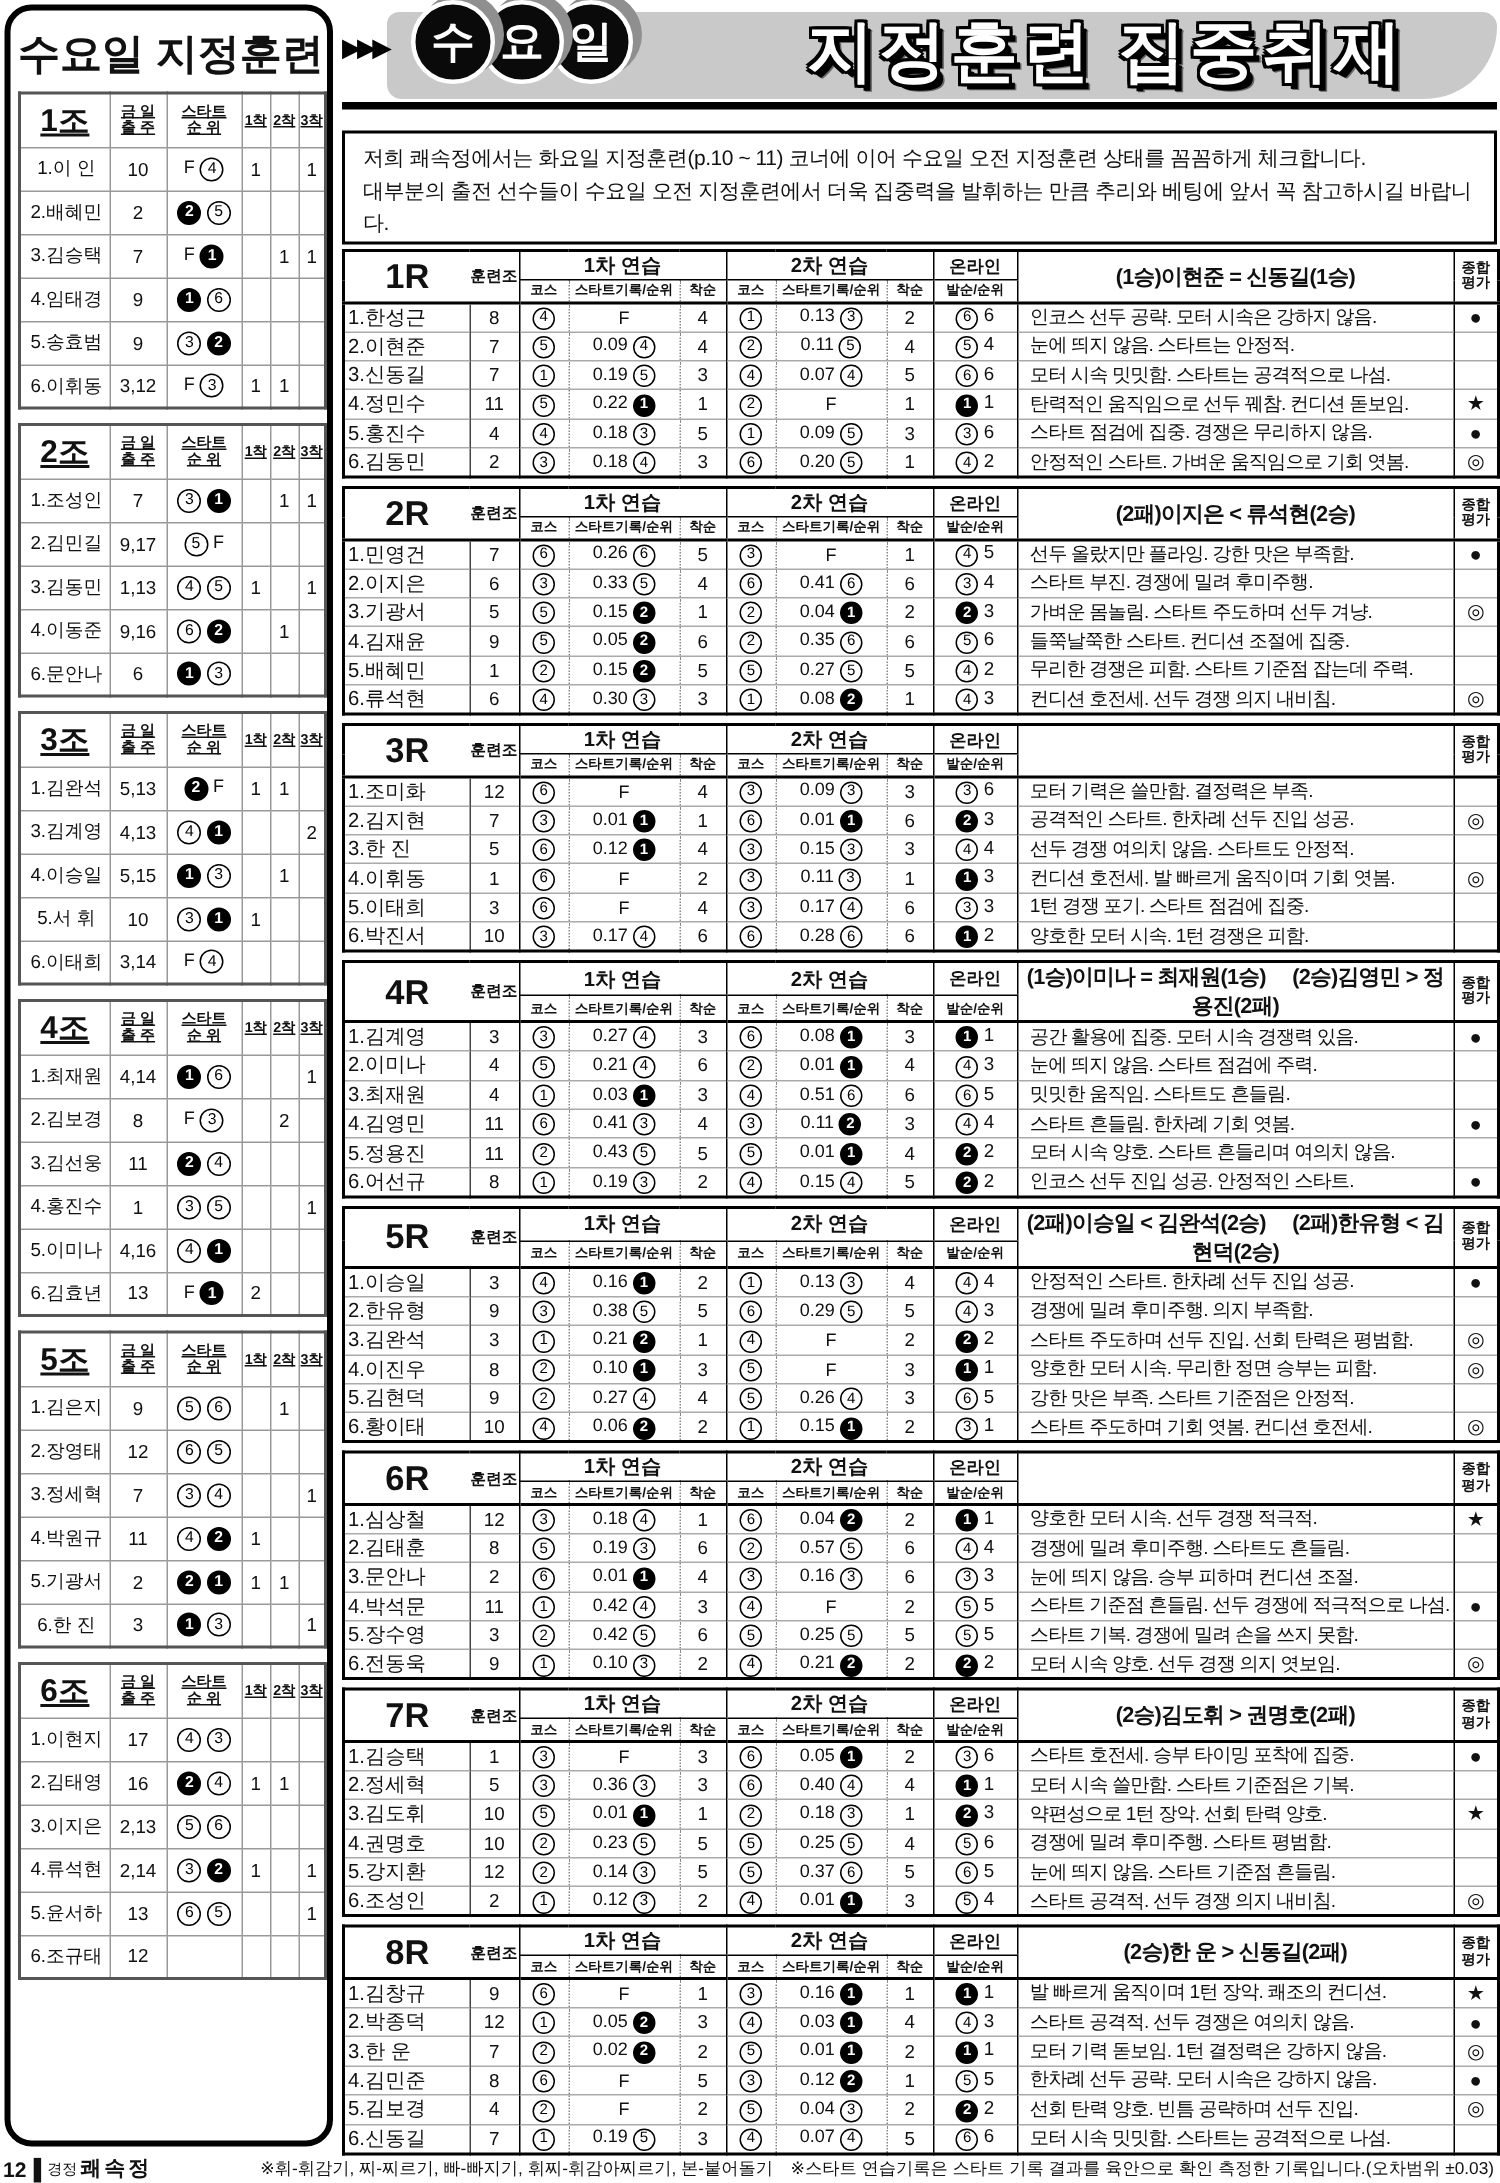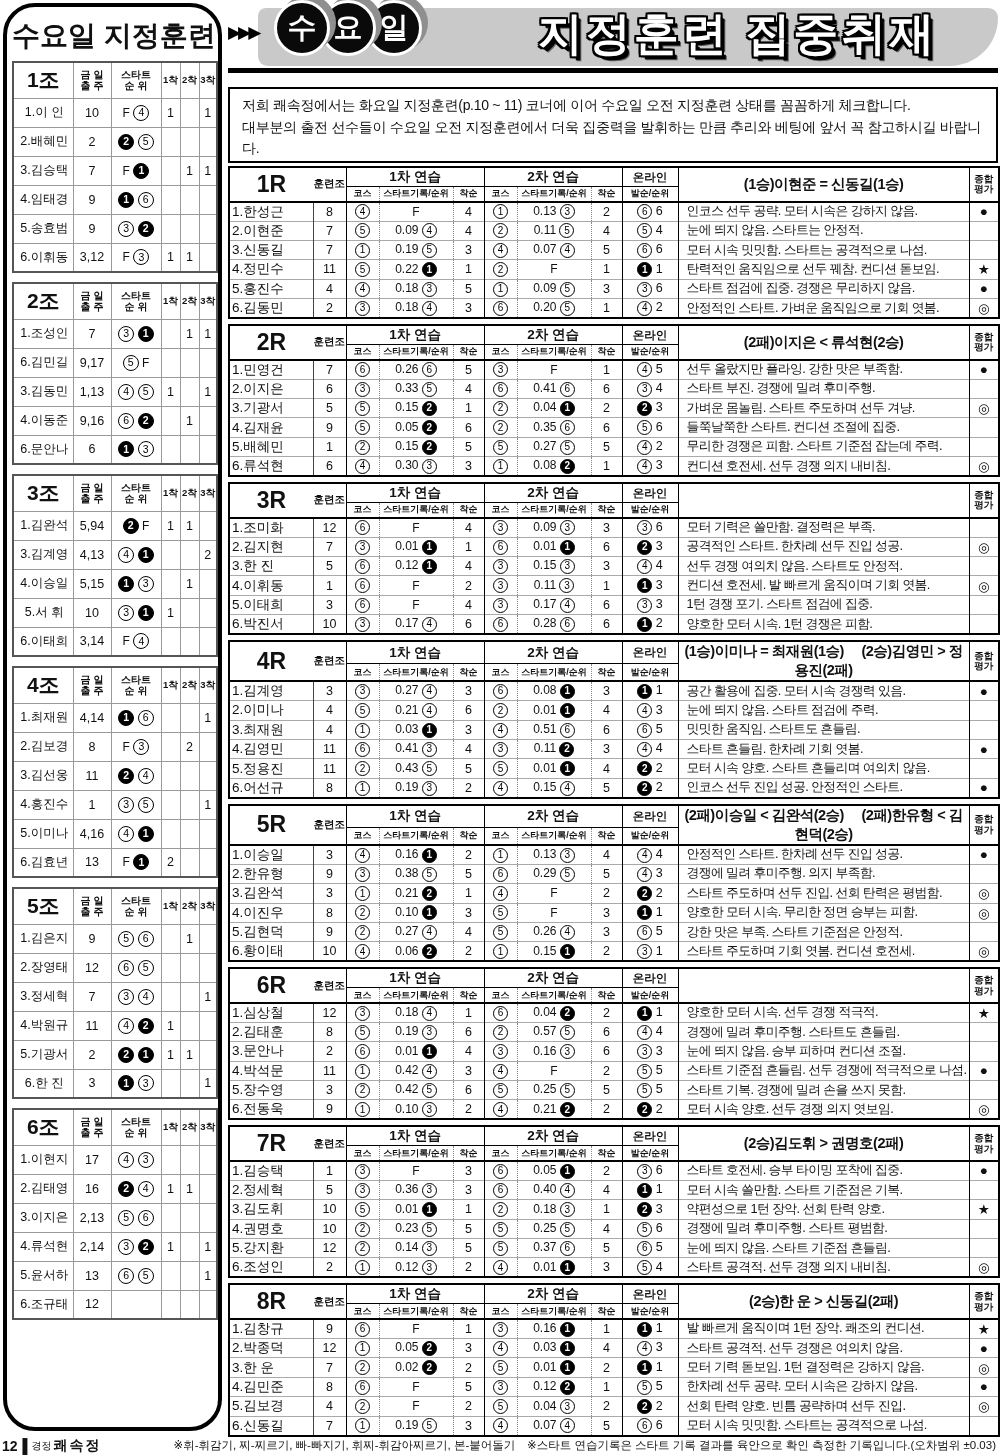--- a/index.html
+++ b/index.html
@@ -2,27 +2,27 @@
 <html><head>
 <meta charset="utf-8">
 <style>
   * { margin:0; padding:0; box-sizing:border-box; }
   body { width:1000px; height:1455px; background:#fff; color:#111;
          font-family:"Liberation Sans","DejaVu Sans",sans-serif; }
   .page { position:relative; width:1000px; height:1455px; overflow:hidden; background:#fff; }
 
   
   .left-panel { position:absolute; left:3px; top:3px; width:219px; height:1428px;
-    border:4px solid #000; border-radius:32px; padding:6px 5px 4px 5px; background:#fff; }
+    border:4px solid #000; border-radius:18px; padding:6px 5px 4px 5px; background:#fff; }
   .left-title { font-size:28px; font-weight:900; text-align:center; letter-spacing:0px;
     margin:4px 0 6px 0; white-space:nowrap; }
   table.grp { width:100%; border-collapse:collapse; table-layout:fixed; margin-bottom:9px;
     border:2px solid #555; }
   table.grp th, table.grp td { border:1px solid #999; text-align:center; vertical-align:middle; }
-  table.grp th { font-weight:700; }
+  table.grp th { font-weight:700;text-decoration:underline; }
   .grp-name { font-size:21px; font-weight:900; }
   .grp-h2 { font-size:10px; line-height:1.15; font-weight:700; }
   .grp-h3 { font-size:9.5px; font-weight:700; padding:1px 0; }
   table.grp td { height:29px; font-size:12.5px; }
   td.gname { text-align:left; padding-left:2px; font-size:12.5px; white-space:nowrap; }
   .grp thead tr { height:36px; }
 
   
   .cw, .cb { display:inline-flex; align-items:center; justify-content:center;
     width:15px; height:15px; border-radius:50%; font-size:10px; line-height:1; font-weight:400; }
@@ -196,21 +196,21 @@
           <tbody>
             <tr>
               <td class="gname">1.조성인</td>
               <td>7</td>
               <td><span class="cw">3</span> <span class="cb">1</span></td>
               <td></td>
               <td>1</td>
               <td>1</td>
             </tr>
             <tr>
-              <td class="gname">6.김민길</td>
+              <td class="gname">2.김민길</td>
               <td>9,17</td>
               <td><span class="cw">5</span> <span class="fm">F</span></td>
               <td></td>
               <td></td>
               <td></td>
             </tr>
             <tr>
               <td class="gname">3.김동민</td>
               <td>1,13</td>
               <td><span class="cw">4</span> <span class="cw">5</span></td>
@@ -257,21 +257,21 @@
                 <div>순 위</div>
               </th>
               <th class="grp-h3">1착</th>
               <th class="grp-h3">2착</th>
               <th class="grp-h3">3착</th>
             </tr>
           </thead>
           <tbody>
             <tr>
               <td class="gname">1.김완석</td>
-              <td>5,94</td>
+              <td>5,13</td>
               <td><span class="cb">2</span> <span class="fm">F</span></td>
               <td>1</td>
               <td>1</td>
               <td></td>
             </tr>
             <tr>
               <td class="gname">3.김계영</td>
               <td>4,13</td>
               <td><span class="cw">4</span> <span class="cb">1</span></td>
               <td></td>

